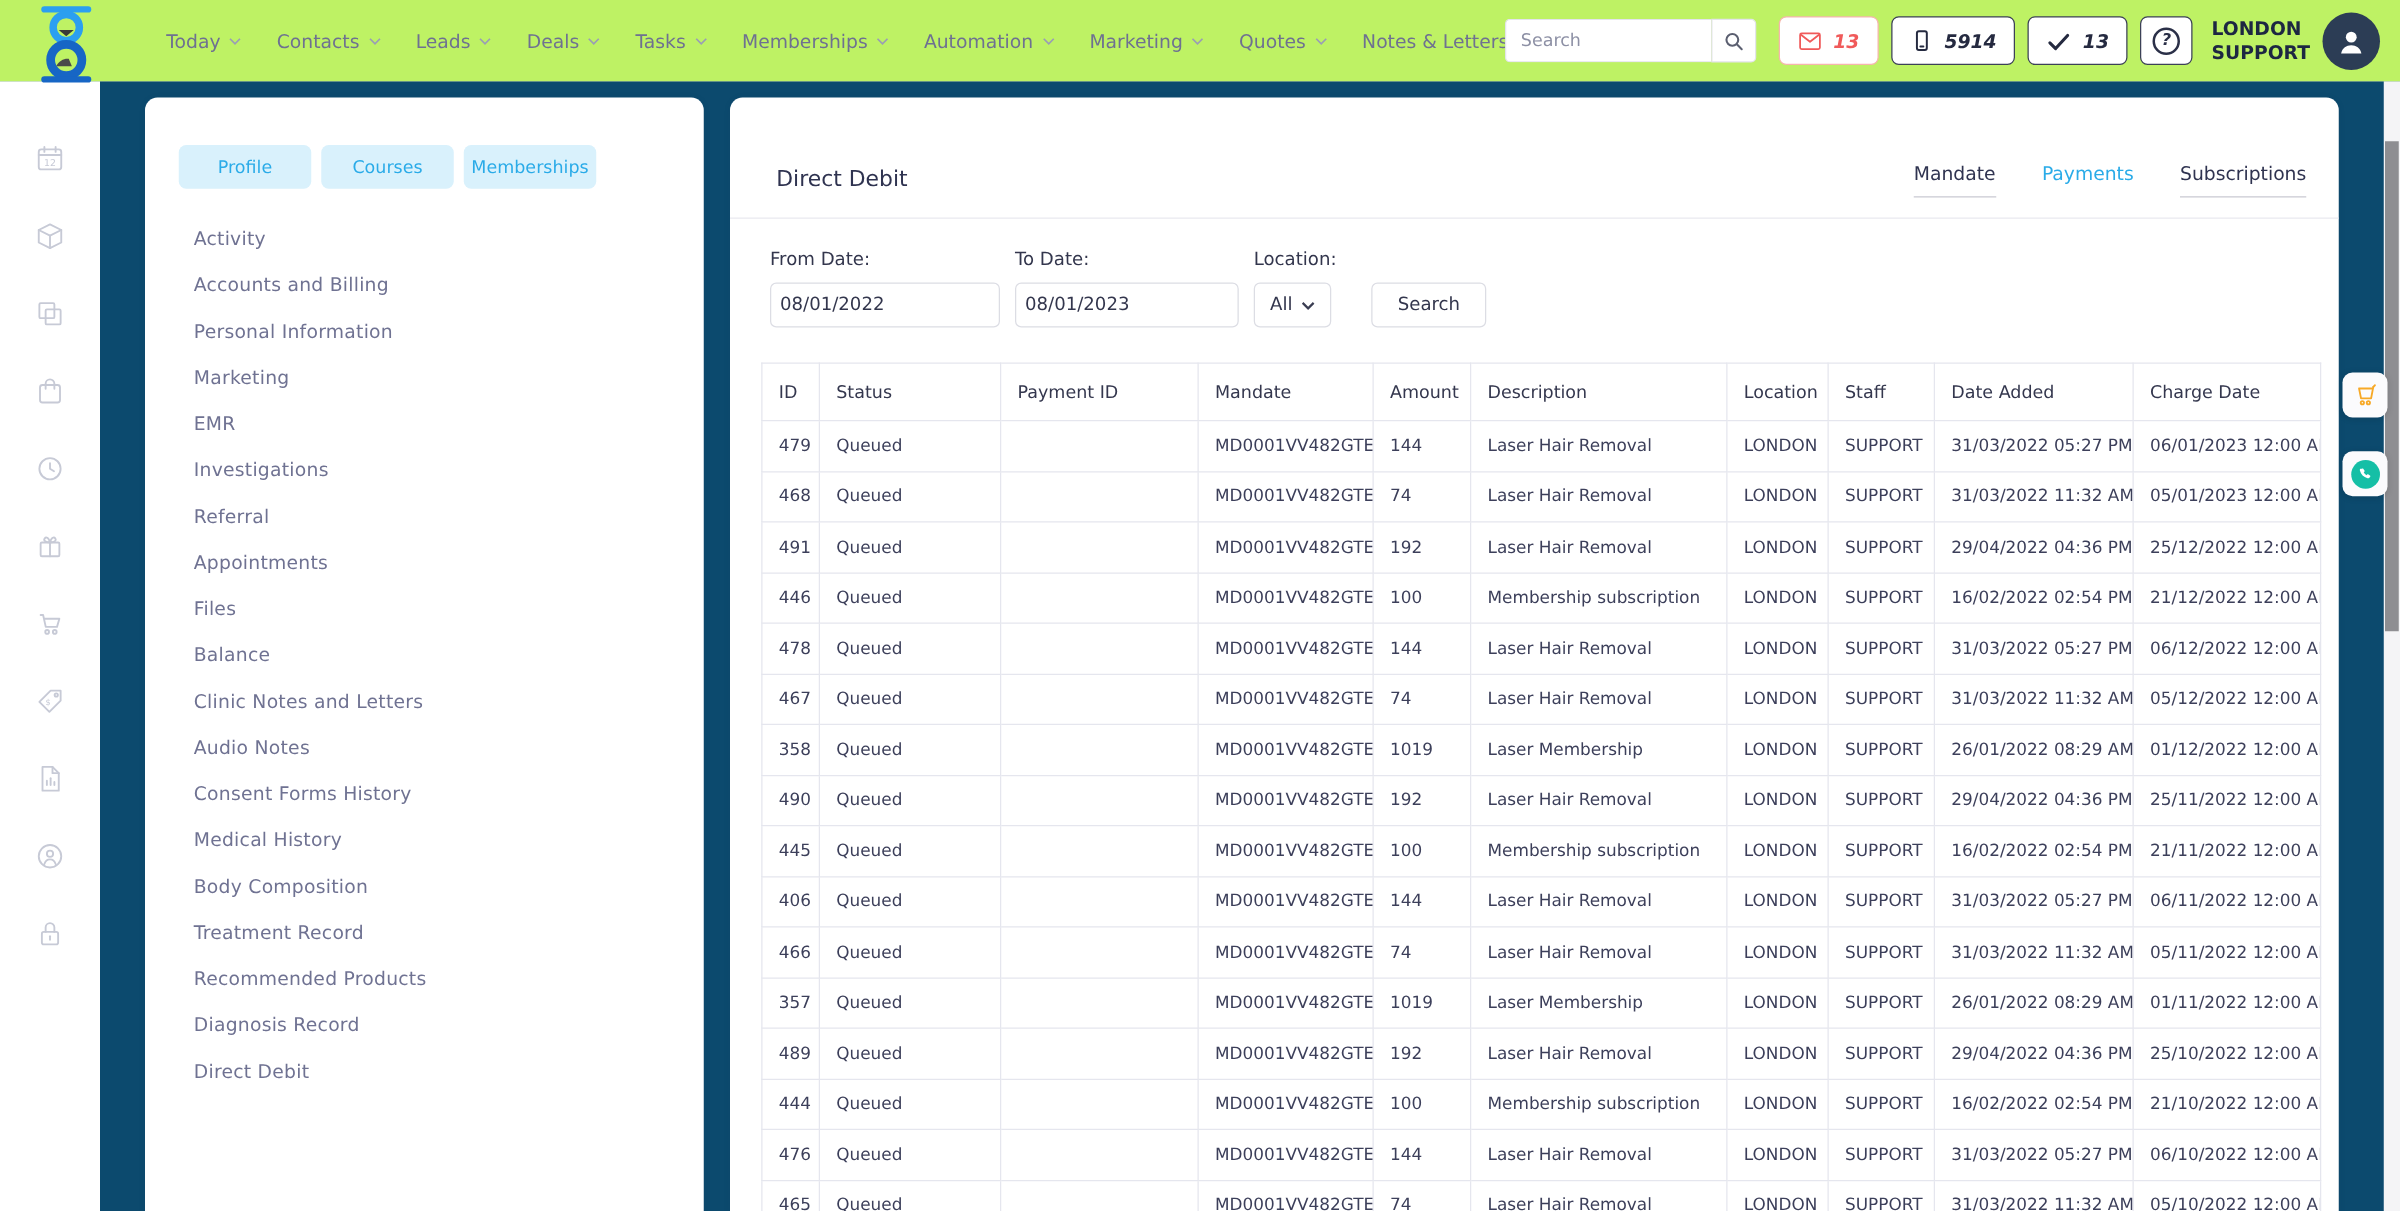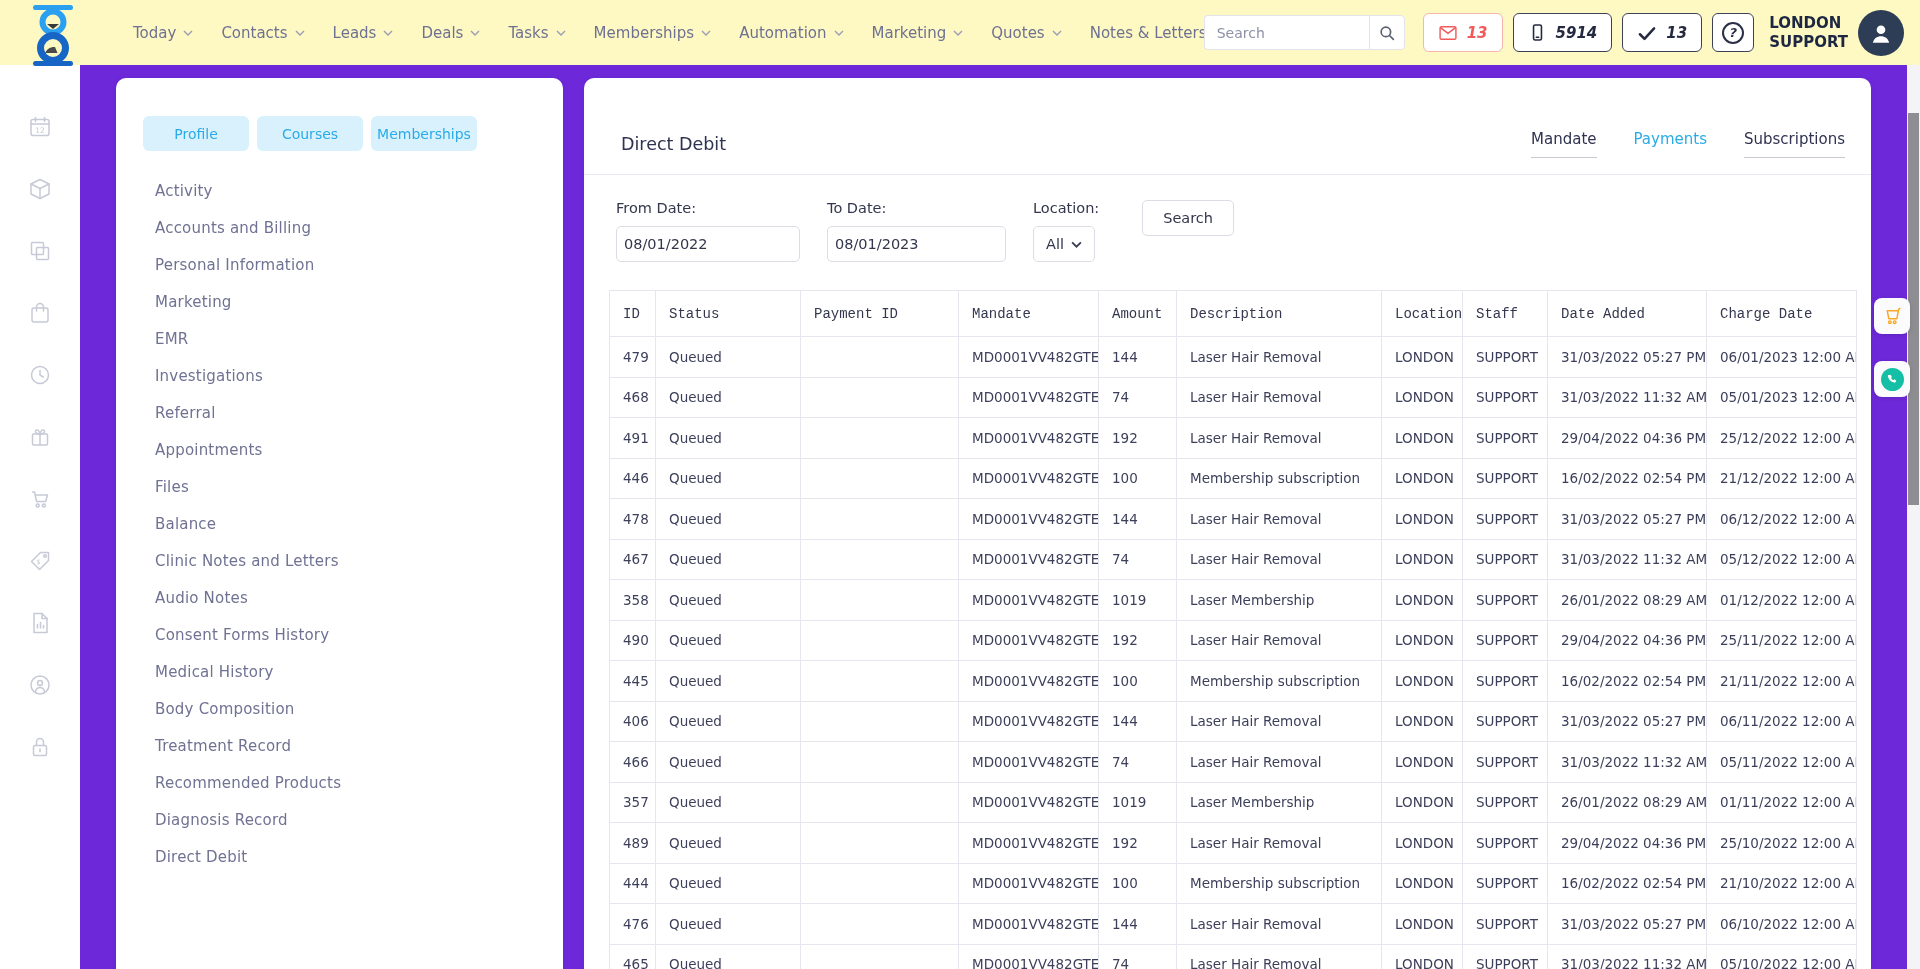--- a/index.html
+++ b/index.html
@@ -3,21 +3,21 @@
 <meta charset="utf-8">
 <style>
   * { margin:0; padding:0; box-sizing:border-box; }
   html,body { width:1920px; height:969px; overflow:hidden; background:#fff;
     font-family:"DejaVu Sans","Liberation Sans",sans-serif; }
   button { font-family:inherit; cursor:pointer; background:#fff; border:none; }
   input { font-family:inherit; outline:none; }
   svg { display:block; }
 
   
-  .topbar { position:absolute; top:0; left:0; width:1920px; height:65px; background:#fef9c3; z-index:5; }
+  .topbar { position:absolute; top:0; left:0; width:1920px; height:65px; background:#bef264; z-index:5; }
   .logo { position:absolute; left:29px; top:4px; width:48px; height:58px; cursor:pointer; }
   .topnav { position:absolute; left:133px; top:0; height:65px; display:flex; align-items:center; gap:28px; }
   .nav-item { display:flex; align-items:center; gap:7px; color:#6e7191; font-size:15px; cursor:pointer; white-space:nowrap; }
   .top-right { position:absolute; right:16px; top:0; height:65px; display:flex; align-items:center; gap:10px; }
   .search-box { display:flex; margin-right:8px; }
   .search-box input { width:165px; height:35px; border:1px solid #e3e4eb; border-right:none;
     border-radius:4px 0 0 4px; padding:0 12px; font-size:14px; color:#555; }
   .search-box input::placeholder { color:#8d90a5; }
   .search-btn { width:36px; height:35px; border:1px solid #e3e4eb; border-radius:0 4px 4px 0;
     display:flex; align-items:center; justify-content:center; color:#5b5f70; }
@@ -25,21 +25,21 @@
     border-radius:6px; font-size:15px; font-weight:bold;font-style:italic; }
   .badge-btn.mail { border:1px solid #f6b5ad; color:#f05a5a; }
   .badge-btn.dark { border:1px solid #3c4157; color:#252a40; }
   .qmark { width:22px; height:22px; border:2px solid #2b3048; border-radius:50%;
     display:flex; align-items:center; justify-content:center; font-size:13px; color:#2b3048; font-weight:bold; }
   .user-name { font-size:15px; font-weight:bold; color:#1d2742; line-height:1.25; margin-left:5px; cursor:pointer; }
   .avatar { width:46px; height:46px; border-radius:50%; background:#2c3d55; display:flex;
     align-items:center; justify-content:center; cursor:pointer; }
 
   
-  .workspace { position:absolute; top:65px; left:0; width:1920px; height:904px; background:#6d28d9; }
+  .workspace { position:absolute; top:65px; left:0; width:1920px; height:904px; background:#0c4a6e; }
   .rail { position:absolute; left:0; top:0; width:80px; height:100%; background:#fff;
     display:flex; flex-direction:column; align-items:center; padding-top:50px; gap:38px; }
   .rail-item { width:24px; height:24px; color:#c7cad6; cursor:pointer; }
   .rail-item svg { width:24px; height:24px; }
 
   .card { position:absolute; top:13px; background:#fff; border-radius:10px;
     box-shadow:0 1px 6px rgba(40,40,70,.07); }
   .panel-card { left:116px; width:447px; height:955px; overflow:hidden; }
   .panel-tabs { display:flex; gap:8px; margin:38px 0 0 27px; }
   .pill { width:106px; height:35px; background:#d9f1fc; color:#2aabe8; border-radius:6px; font-size:14px; }
@@ -48,36 +48,36 @@
 
   .main-card { left:584px; width:1287px; height:955px; overflow:hidden; }
   .main-header { height:97px; padding:36px 26px 0 37px; display:flex; justify-content:space-between;
     align-items:center; border-bottom:1px solid #e9e9f0; }
   .main-title { font-size:17.5px; font-weight:500; color:#2f3350; }
   .main-tabs { display:flex; gap:37px; }
   .main-tab { font-size:15px; color:#2f3350; padding-bottom:9px; cursor:pointer; }
   .main-tab.inactive { border-bottom:1px solid #c9c9d2; }
   .main-tab.active { color:#2aabe8; }
 
-  .filters { display:flex; gap:27px; padding:25px 0 0 32px; }
+  .filters { display:flex; gap:12px; padding:25px 0 0 32px; align-items:flex-end; }
   .fgroup { display:flex; flex-direction:column; }
   .flabel { font-size:14.5px; color:#33364d; margin-bottom:10px; }
   .finput { width:184px; height:36px; border:1px solid #dcdde4; border-radius:5px;
     padding:0 7px; font-size:14.5px; color:#33364d; background:#fff; }
   .finput.to { width:179px; }
   .selectbox { width:62px; height:36px; border:1px solid #dcdde4; border-radius:5px; background:#fff;
     display:flex; align-items:center; justify-content:center; gap:7px; font-size:14.5px; color:#33364d; cursor:pointer; }
   .fsearch { height:36px; padding:0 20px; border:1px solid #dcdde4; border-radius:5px;
     font-size:14.5px; color:#33364d; margin-left:16px; }
 
   .dd-table { border-collapse:collapse; table-layout:fixed; width:1247px; margin:28px 0 0 25px;
     font-size:13.5px; color:#3c3f5a; }
   .dd-table th, .dd-table td { border:1px solid #e5e6ee; padding:0 4px 0 13px; text-align:left;
     overflow:hidden; white-space:nowrap; }
-  .dd-table th { height:46px; font-weight:500; font-size:14px; color:#34374e;font-family:Liberation Mono, monospace; }
+  .dd-table th { height:46px; font-weight:500; font-size:14px; color:#34374e; }
   .dd-table td { height:40.5px; }
   .dd-table tr { cursor:pointer; }
 
   .float-card { position:absolute; left:1874px; width:36px; height:36px; background:#fbfbfd;
     border-radius:8px; box-shadow:0 1px 5px rgba(0,0,0,.13); display:flex;
     align-items:center; justify-content:center; cursor:pointer; z-index:6; }
   .float-cart { top:233px; color:#f7a927; }
   .float-phone { top:296px; }
   .phone-circle { width:23px; height:23px; border-radius:50%; background:#15bfa6;
     display:flex; align-items:center; justify-content:center; }

